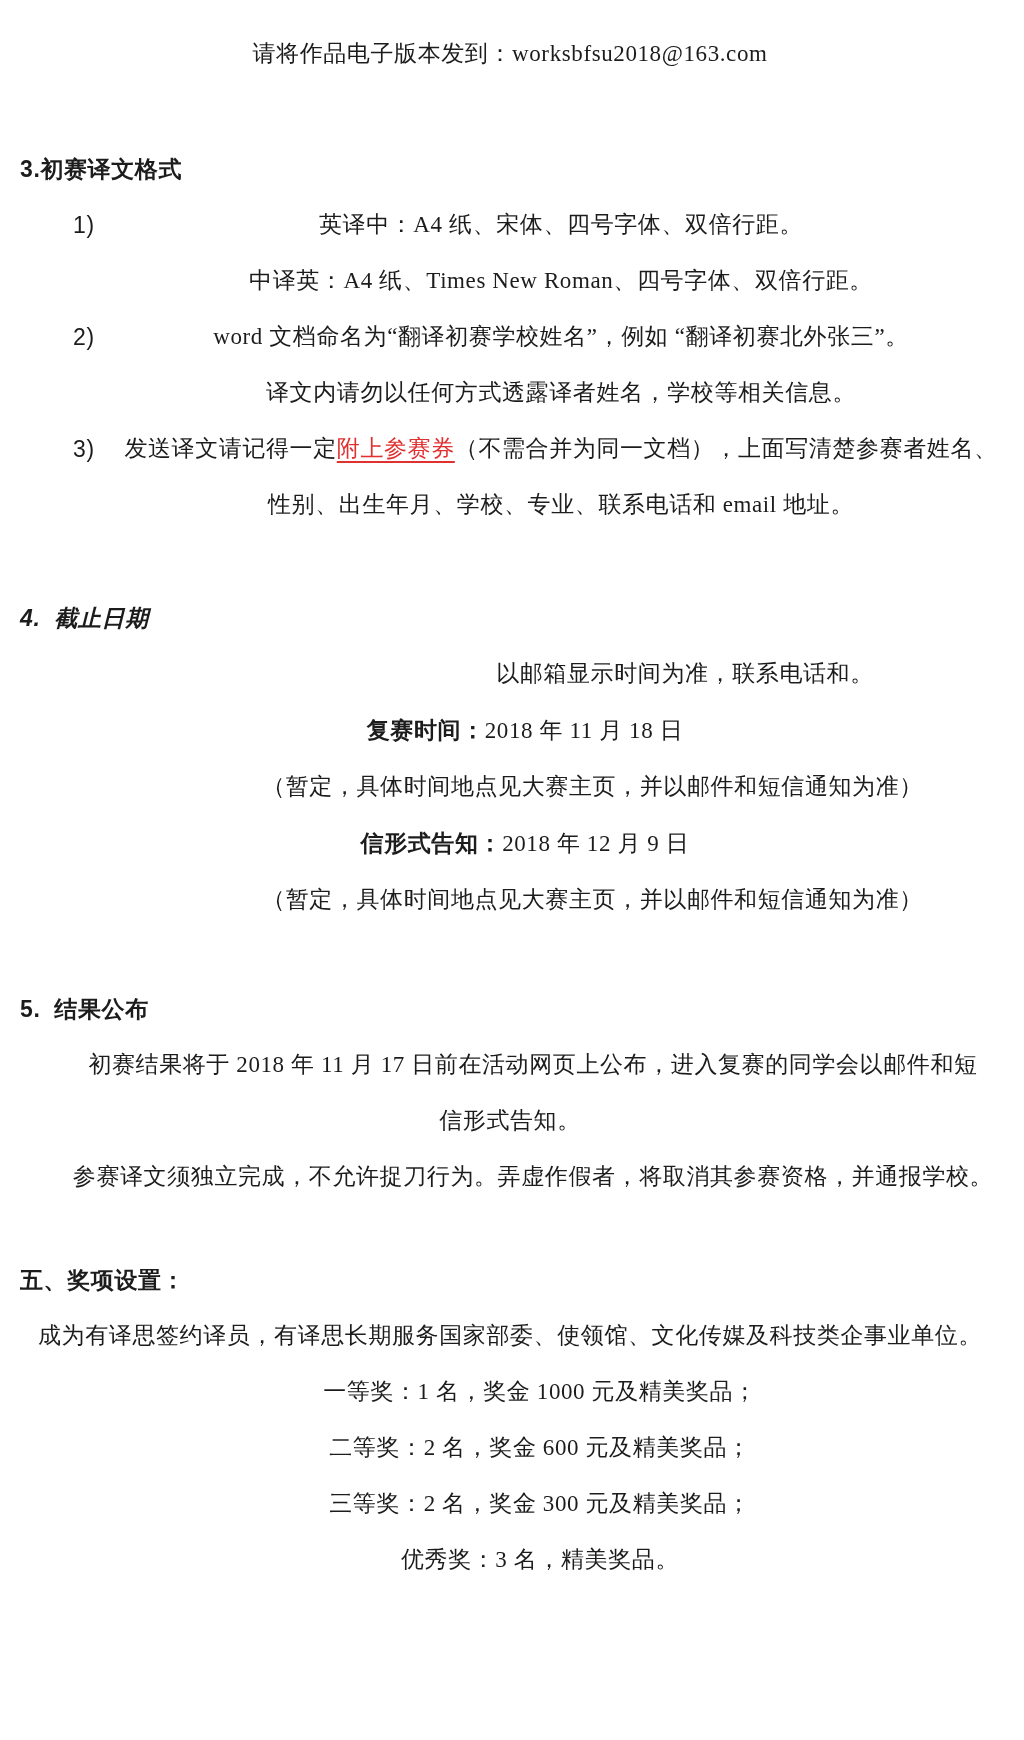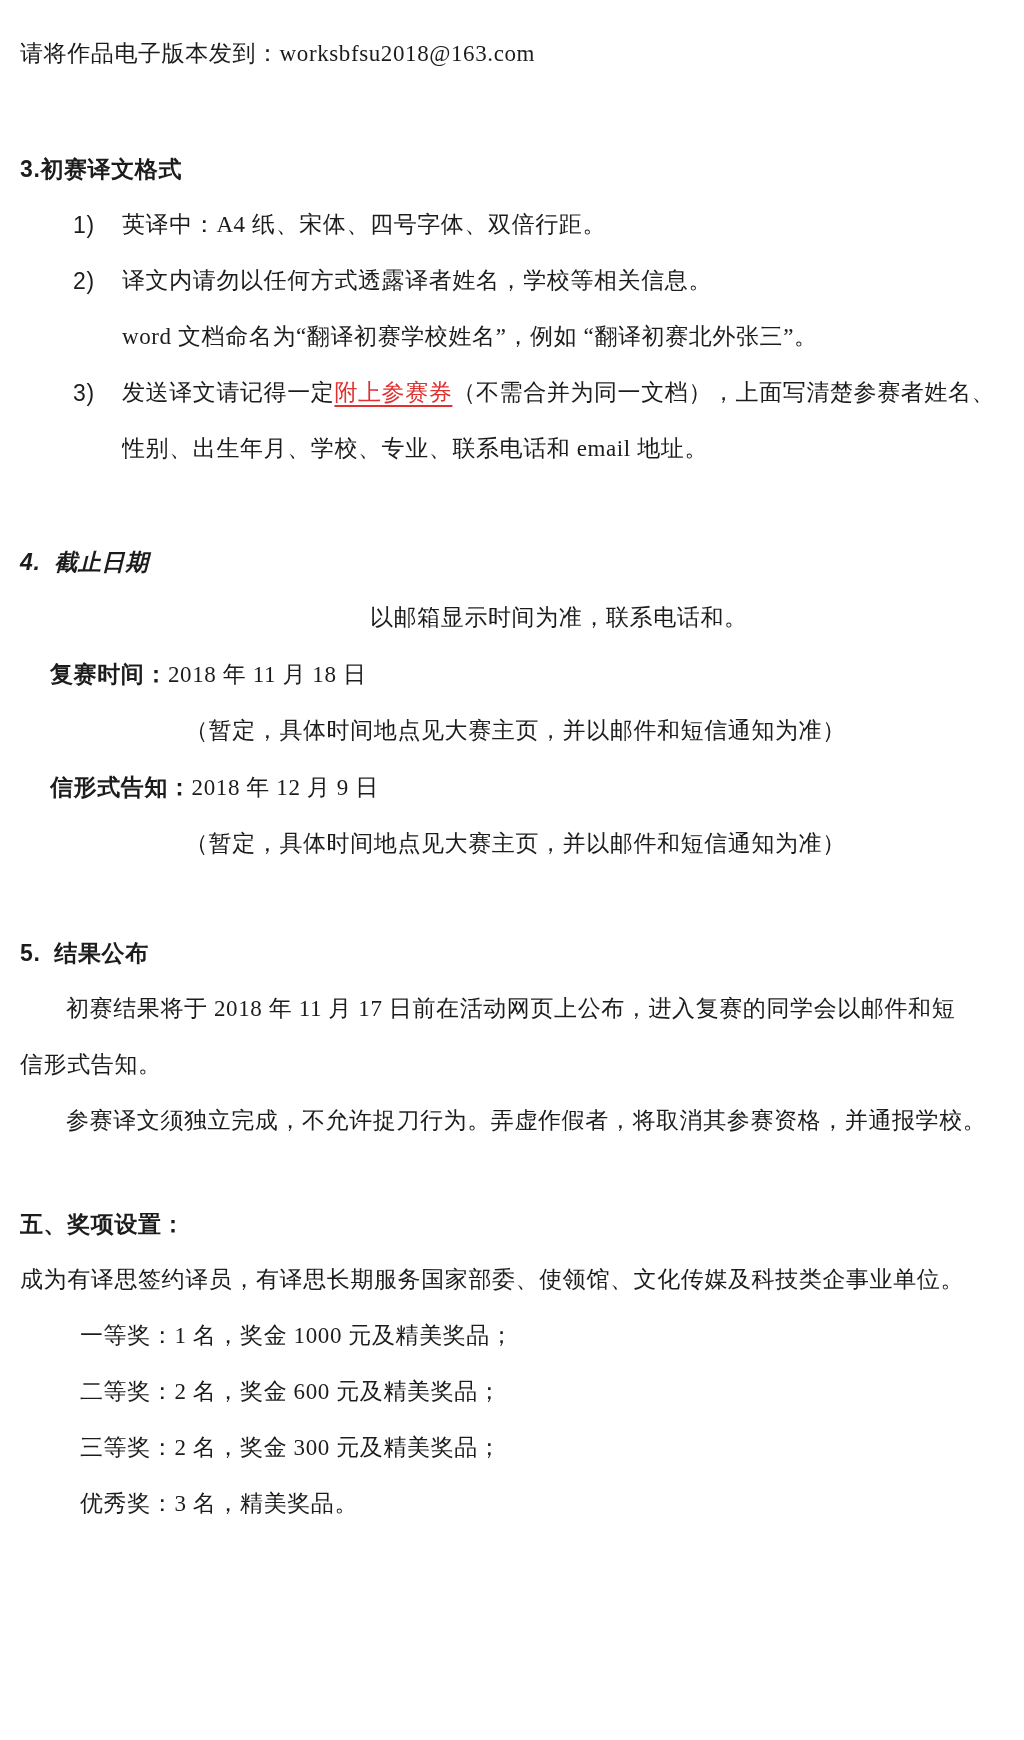--- a/index.html
+++ b/index.html
@@ -7,21 +7,21 @@
     width: 1024px;
     min-height: 1740px;
     box-sizing: border-box;
     padding: 26px 24px 0 20px;
     font-family: "Liberation Serif", "DejaVu Serif", serif;
     color: #1c1c1c;
     font-size: 23px;
     letter-spacing: 0.6px;
   }
   .line { line-height: 56px; }
-  .nowrap { white-space: nowrap; overflow: hidden; }
+  .nowrap { white-space: nowrap; overflow: hidden; text-align: center; }
   .heading {
     font-weight: bold;
     font-family: "Liberation Sans", "DejaVu Sans", sans-serif;
     line-height: 56px;
   }
   .h-format   { margin-top: 59px; }
   .h-deadline { margin-top: 57px; font-style: italic; }
   .h-results  { margin-top: 53px; }
   .h-awards   { margin-top: 47px; }
 
@@ -54,25 +54,26 @@
 <body>
 
 <div class="line nowrap"><span>请将作品电子版本发到：</span><span>worksbfsu2018@163.com</span></div>
 
 <div class="heading h-format">3.初赛译文格式</div>
 
 <div>
   <div class="li">
     <span class="num">1)</span>
     <div class="li-line nowrap">英译中：A4 纸、宋体、四号字体、双倍行距。</div>
+    <div class="li-line nowrap">中译英：A4 纸、Times New Roman、四号字体、双倍行距。</div>
   </div>
   <div class="li">
     <span class="num">2)</span>
+    <div class="li-line nowrap">word 文档命名为“翻译初赛学校姓名”，例如 “翻译初赛北外张三”。</div>
     <div class="li-line nowrap">译文内请勿以任何方式透露译者姓名，学校等相关信息。</div>
-    <div class="li-line nowrap">word 文档命名为“翻译初赛学校姓名”，例如 “翻译初赛北外张三”。</div>
   </div>
   <div class="li">
     <span class="num">3)</span>
     <div class="li-line nowrap"><span>发送译文请记得一定</span><span class="red-link">附上参赛券</span><span>（不需合并为同一文档），上面写清楚参赛者姓名、</span></div>
     <div class="li-line nowrap">性别、出生年月、学校、专业、联系电话和 email 地址。</div>
   </div>
 </div>
 
 <div class="heading h-deadline">4.&nbsp; 截止日期</div>
 

